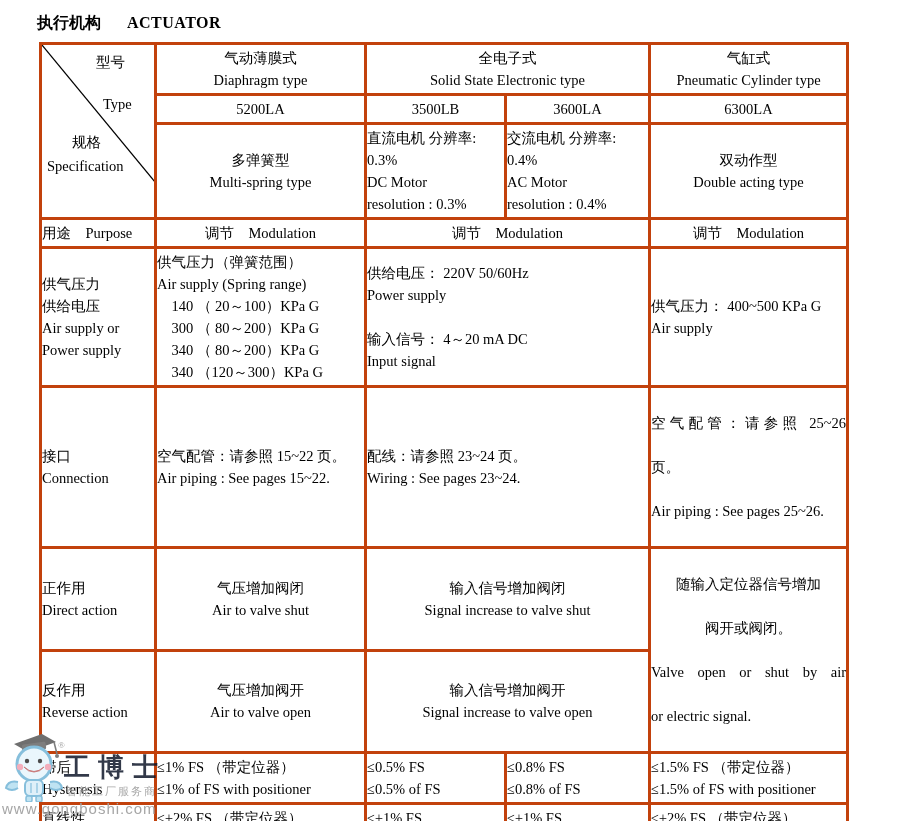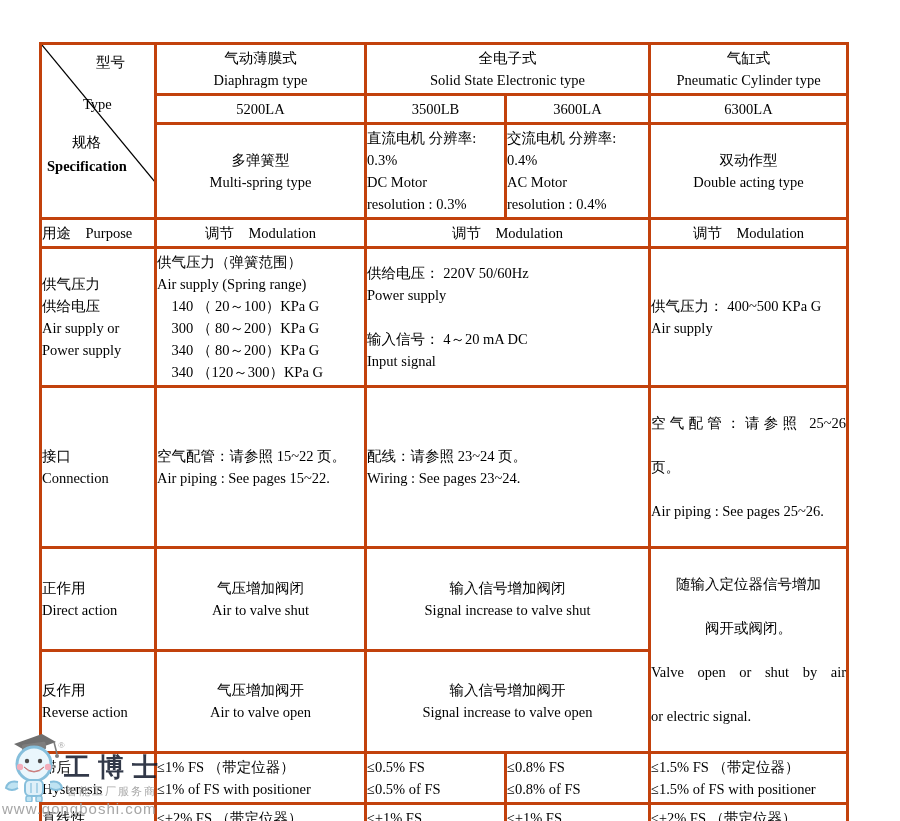--- a/index.html
+++ b/index.html
@@ -29,37 +29,40 @@
   .top { vertical-align:top; }
   .lbl { text-align:left; padding-left:8px; }
   .tight { line-height:18px; }
   .jl  { text-align:justify; text-align-last:justify; }
 
   
   .corner { position:relative; padding:0; }
   .corner svg { position:absolute; left:0; top:0; }
   .corner .ct { position:absolute; white-space:nowrap; font-size:14.5px; }
   .ct-type   { left:54px; top:6px; }
-  .ct-type-en{ left:41px; top:48px; }
+  .ct-type-en{ left:61px; top:48px; }
   .ct-spec   { left:7px;  top:86px;margin-left:23px; }
-  .ct-spec-en{ left:5px;  top:110px;font-weight:bold; }
+  .ct-spec-en{ left:5px;  top:110px; }
 
   
   .watermark { position:absolute; left:0; top:724px; width:200px; height:96px; z-index:5; pointer-events:none; }
   .wm-reg     { position:absolute; left:151px; top:12px; font-size:9px;  color:#9d9d9d; }
   .wm-name    { position:absolute; left:158px; top:24px; font-size:26px; font-weight:bold; color:#0f172a; letter-spacing:8px; opacity:0.85; white-space:nowrap; }
   .wm-tagline { position:absolute; left:160px; top:60px; font-size:11px; color:#a9a9a9; letter-spacing:2px; white-space:nowrap; }
   .wm-url     { position:absolute; left:2px;  top:76px; font-size:15px; color:#a6a6a6; letter-spacing:1px; font-family:"Liberation Sans","DejaVu Sans",sans-serif; white-space:nowrap; }
   .wm-mascot  { position:absolute; left:4px; top:6px; }
 </style>
 </head>
 <body>
 
 <div class="page">
 
+  <div class="doc-title">
+    <span>执行机构</span><span class="en">ACTUATOR</span>
+  </div>
 
   <table class="spec">
     <colgroup>
       <col style="width:115px">
         <col style="width:210px">
         <col style="width:140px">
         <col style="width:144px">
         <col style="width:198px">
     </colgroup>
 

